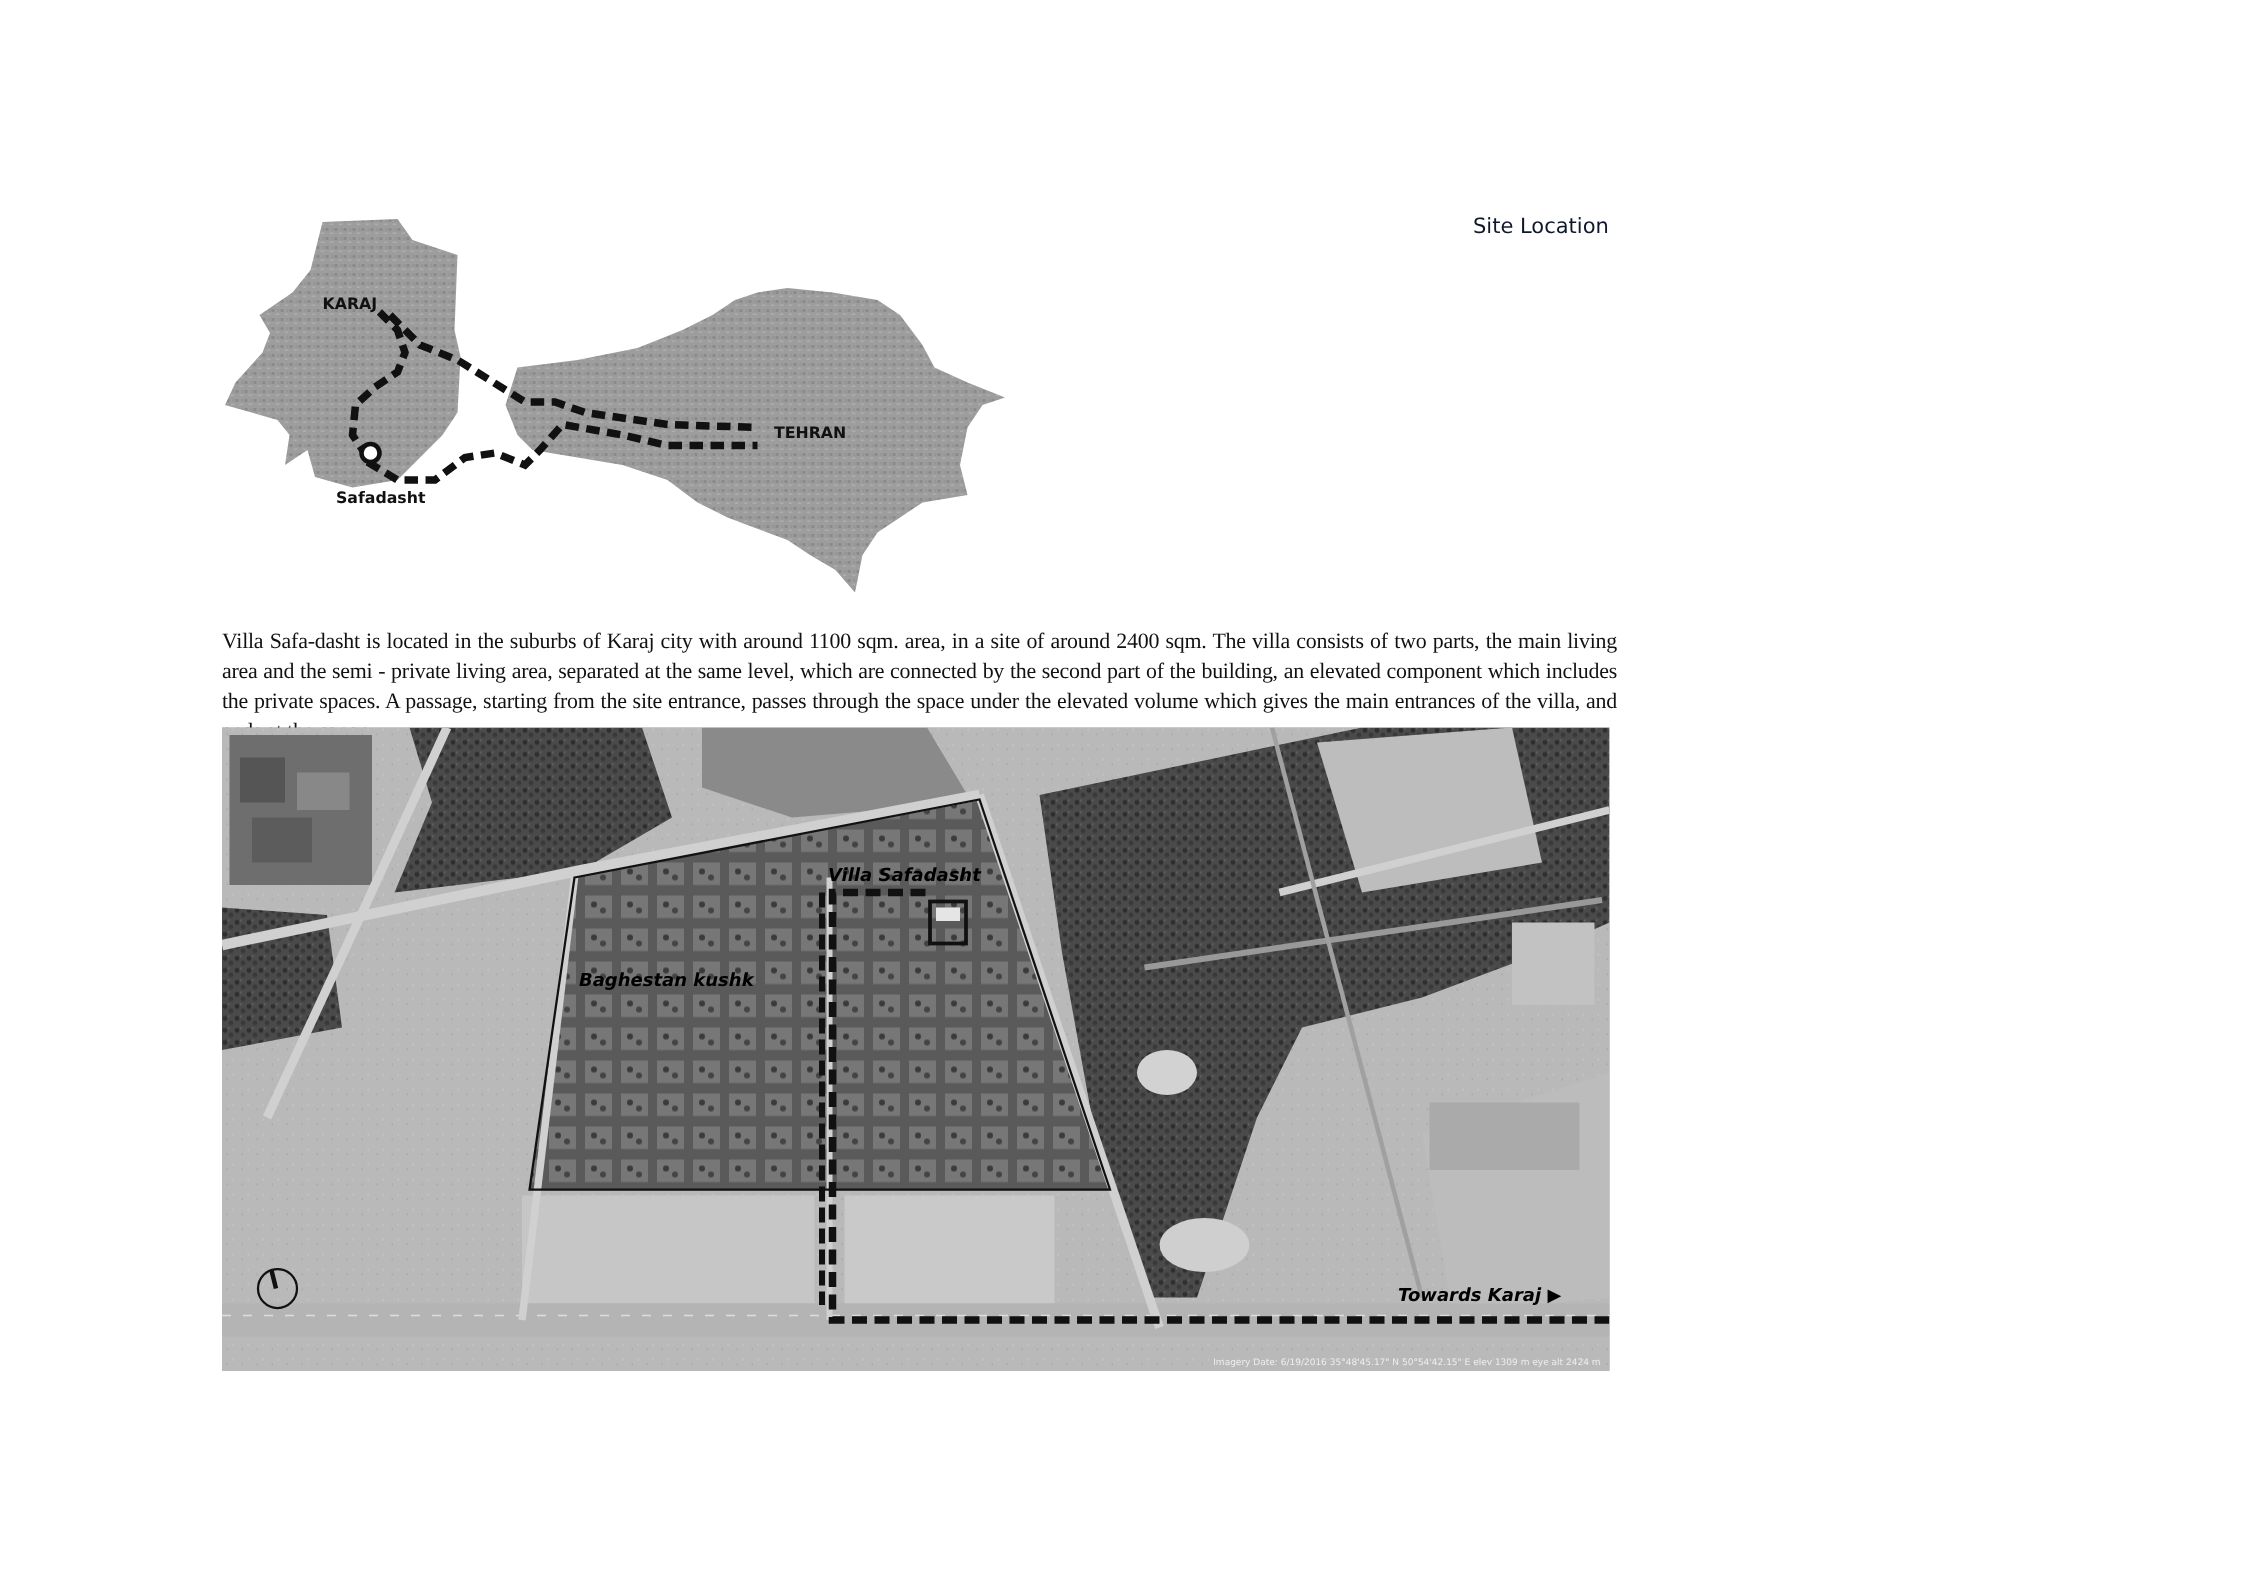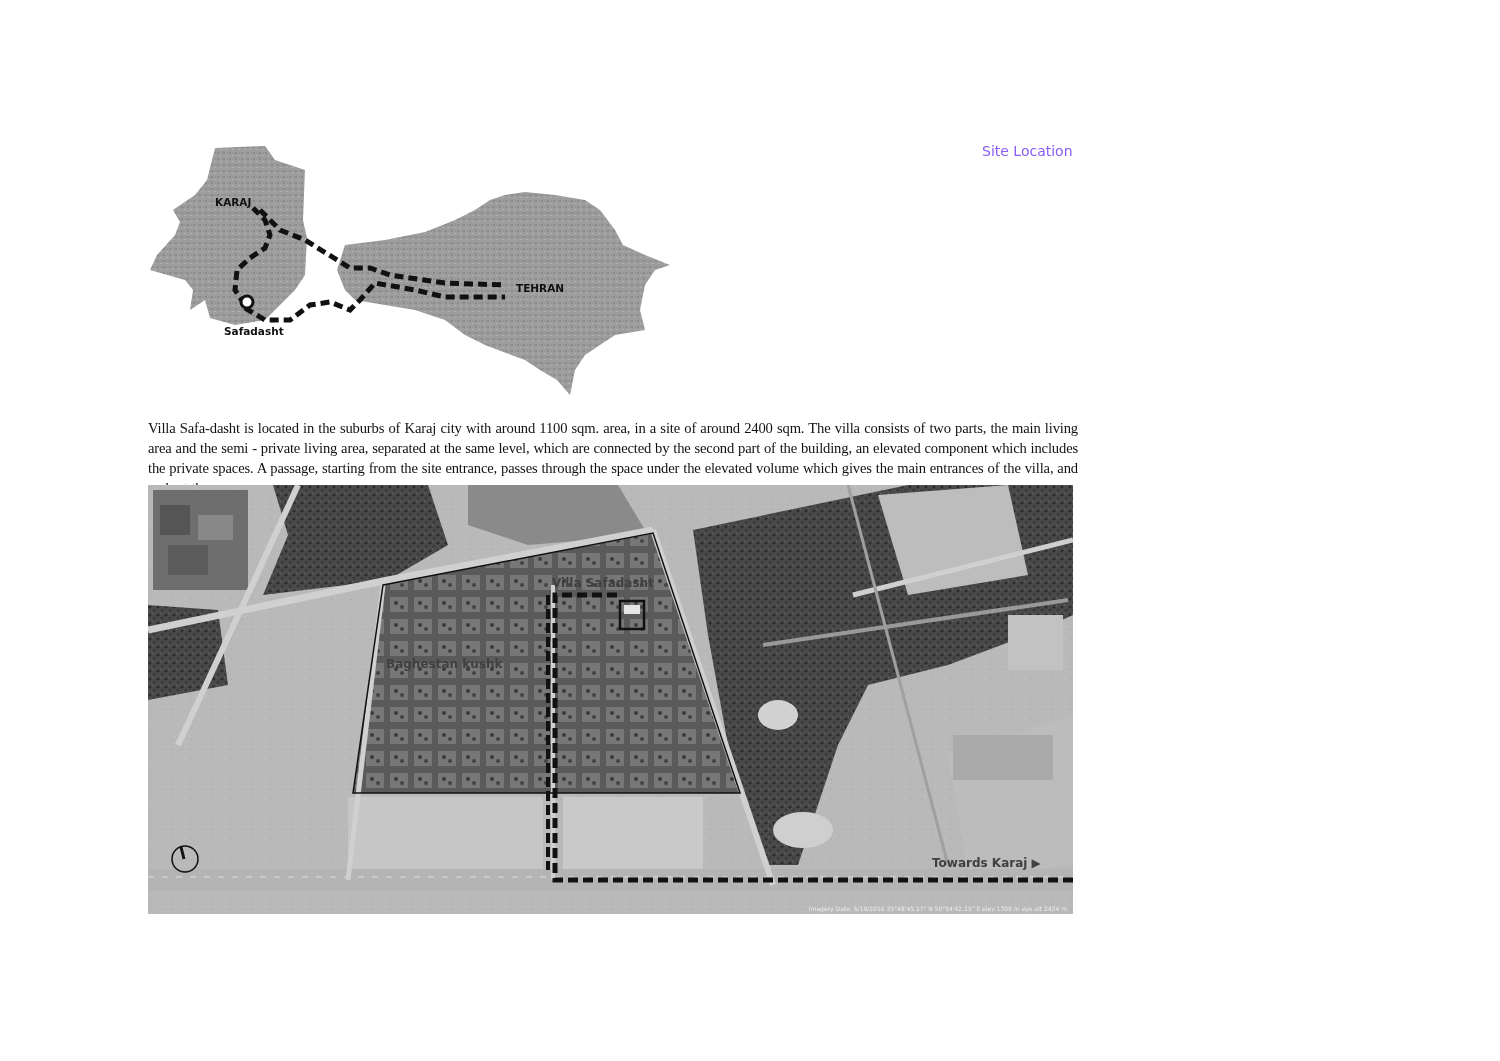--- a/index.html
+++ b/index.html
@@ -1,22 +1,22 @@
 <!DOCTYPE html>
 <html><head>
 <meta charset="utf-8">
 <style>
   html, body { margin:0; padding:0; background:#ffffff; }
   body { width:1500px; height:1061px; position:relative; overflow:hidden; font-family:"DejaVu Sans", sans-serif; }
-  .title { position:absolute; left:982px; top:143px; font-size:14px; color:#8b5cf6; font-family:"DejaVu Sans", sans-serif; }
+  .title { position:absolute; left:982px; top:143px; font-size:14px; color:#0f172a; font-family:"DejaVu Sans", sans-serif; }
   .regional-map { position:absolute; left:145px; top:140px; width:530px; height:260px; }
   .description { position:absolute; left:148px; top:403px; width:930px; font-family:"Liberation Serif", serif; font-size:14.6px; line-height:20px; color:#111; text-align:justify; letter-spacing:-0.15px; }
   .aerial { position:absolute; left:148px; top:485px; width:925px; height:429px; overflow:hidden; background:#9a9a9a; }
   .aerial svg { position:absolute; left:0; top:0; }
-  .map-label { position:absolute; font-family:"DejaVu Sans", sans-serif; font-weight:bold; color:#404040; }
+  .map-label { position:absolute; font-family:"DejaVu Sans", sans-serif; font-weight:bold; color:#000000;font-style:italic; }
   .imagery-bar { position:absolute; right:6px; bottom:2px; font-size:6px; color:#eee; font-family:"DejaVu Sans", sans-serif; white-space:nowrap; }
 </style>
 </head>
 <body>
 
 <div class="title">Site Location</div>
 
 <div class="regional-map">
   <svg width="530" height="260" viewBox="0 0 530 260">
     <defs>
@@ -112,16 +112,16 @@
 
     <path d="M925,395 L407,395 L407,110 L472,110" fill="none" stroke="#111" stroke-width="5" stroke-dasharray="10,5"></path>
     <path d="M400,110 L400,385" fill="none" stroke="#111" stroke-width="4" stroke-dasharray="10,4"></path>
 
     <g>
       <circle cx="37" cy="374" r="13" fill="none" stroke="#111" stroke-width="1.5"></circle>
       <line x1="33" y1="362" x2="36" y2="374" stroke="#111" stroke-width="3"></line>
     </g>
   </svg>
   <div class="map-label" style="left:404px; top:91px; font-size:12px;">Villa Safadasht</div>
-  <div class="map-label" style="left:238px; top:172px; font-size:12px;">Baghestan kushk</div>
+  <div class="map-label" style="left:238px; top:161px; font-size:12px;">Baghestan kushk</div>
   <div class="map-label" style="left:784px; top:371px; font-size:12px;">Towards Karaj ▶</div>
   <div class="imagery-bar">Imagery Date: 6/19/2016   35°48'45.17" N  50°54'42.15" E  elev 1309 m   eye alt 2424 m</div>
 </div>
 
 </body></html>

